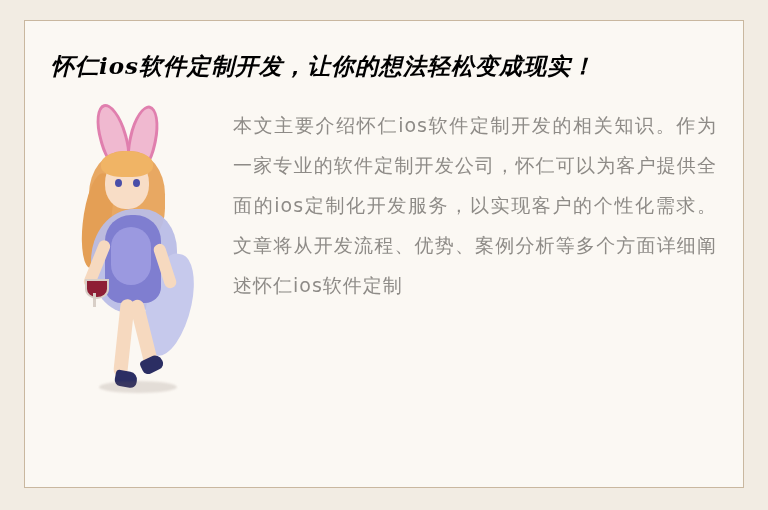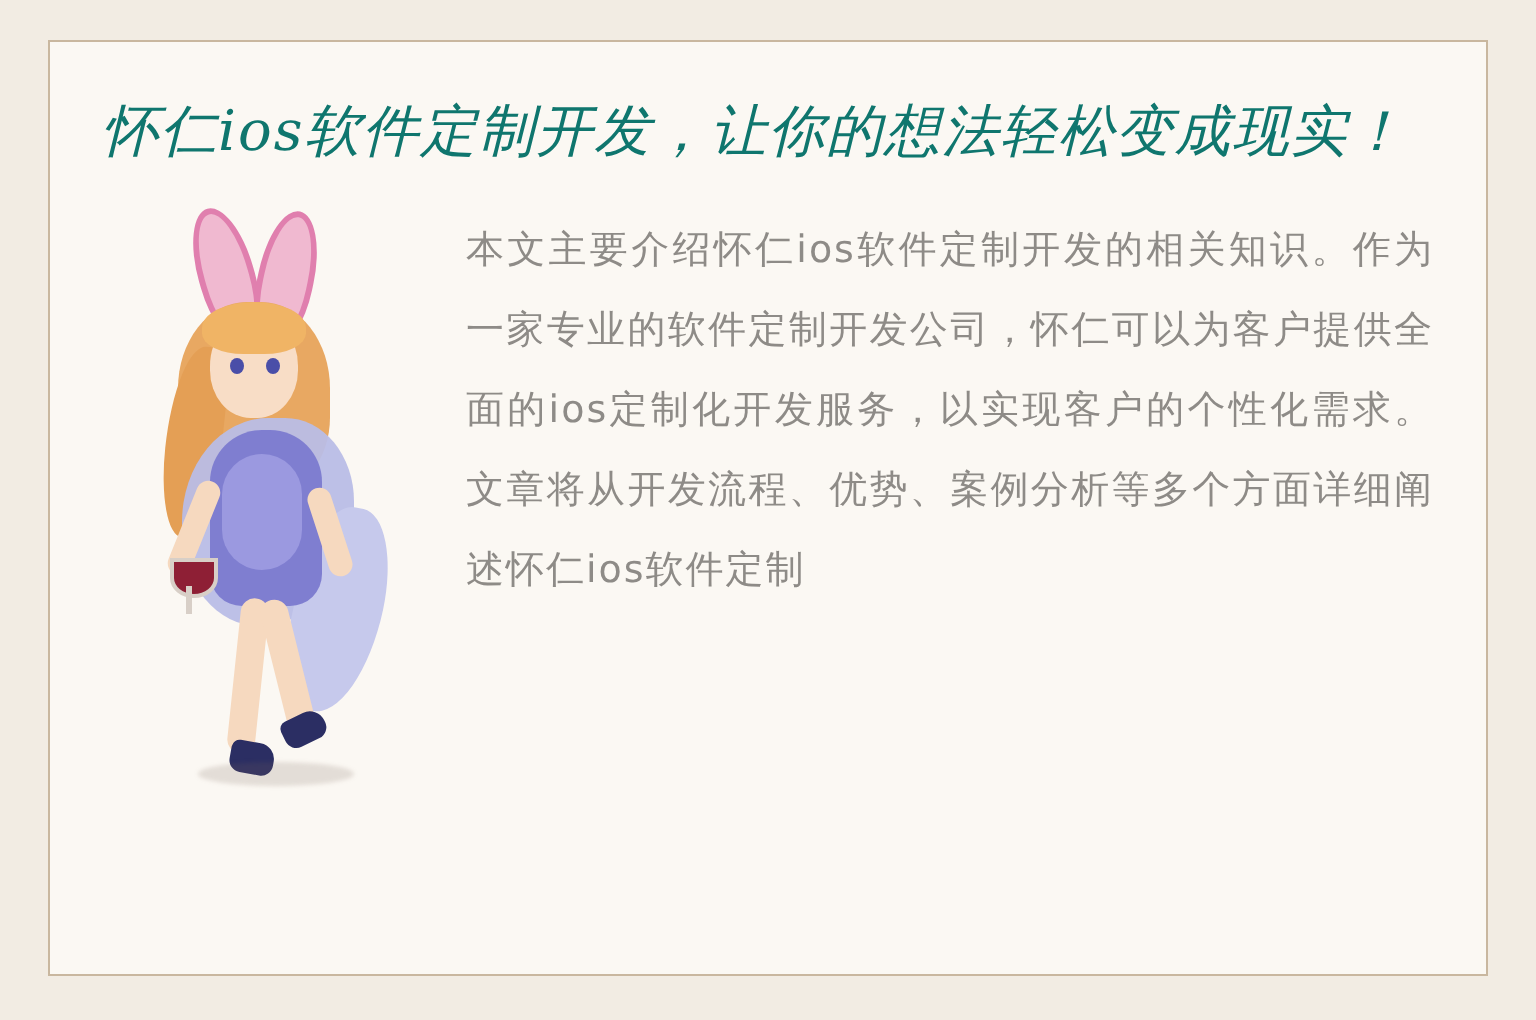--- a/index.html
+++ b/index.html
@@ -35,25 +35,25 @@
     position: absolute;
     left: 0;
     top: 0;
     right: 0;
     bottom: 0;
     box-sizing: border-box;
     padding: 24px 26px 0 26px;
   }
   .headline {
     font-family: "DejaVu Serif", serif;
-    font-weight: normal;
+    font-weight: bold;
     font-style: italic;
-    font-size: 28px;
+    font-size: 23px;
     line-height: 42px;
-    color: #0f766e;
+    color: #000000;
     letter-spacing: 1px;
     margin: 0 0 10px 0;
     white-space: pre-wrap;
   }
   .body-row {
     display: flex;
     align-items: flex-start;
   }
   .figure {
     position: relative;

